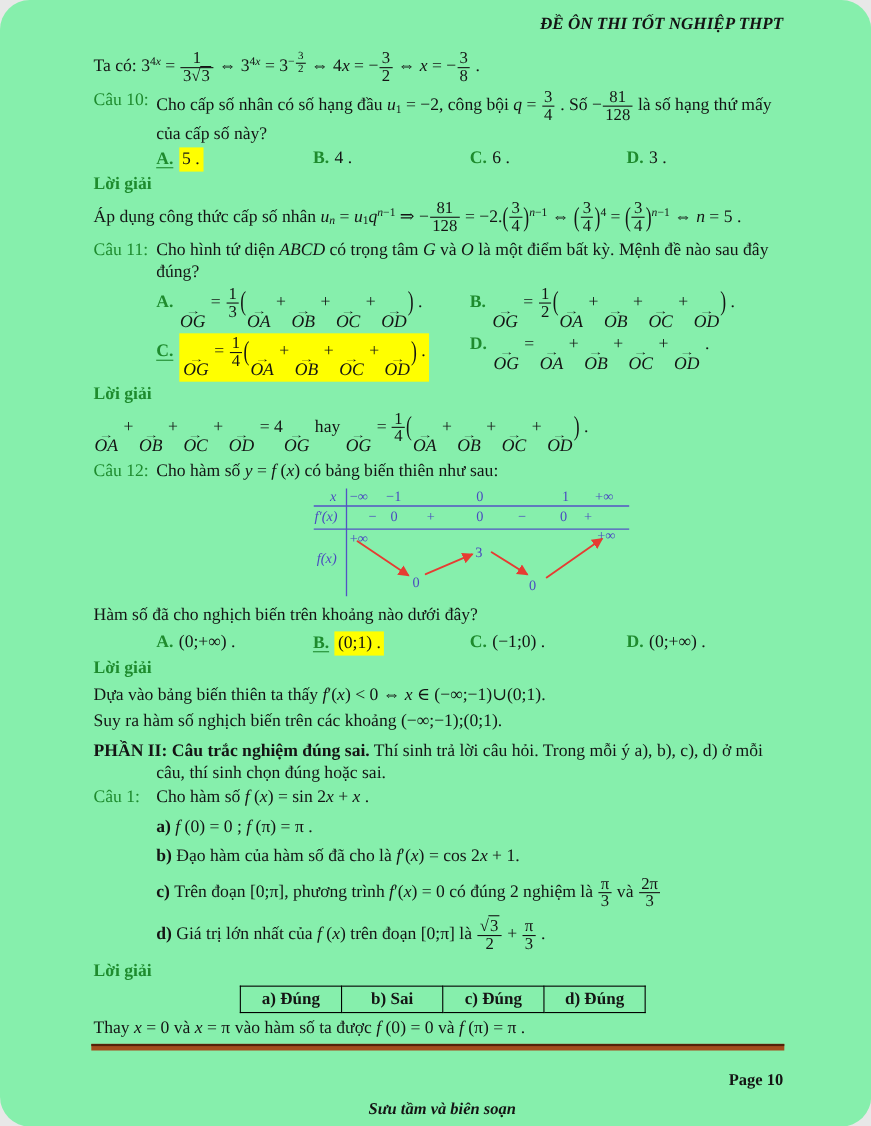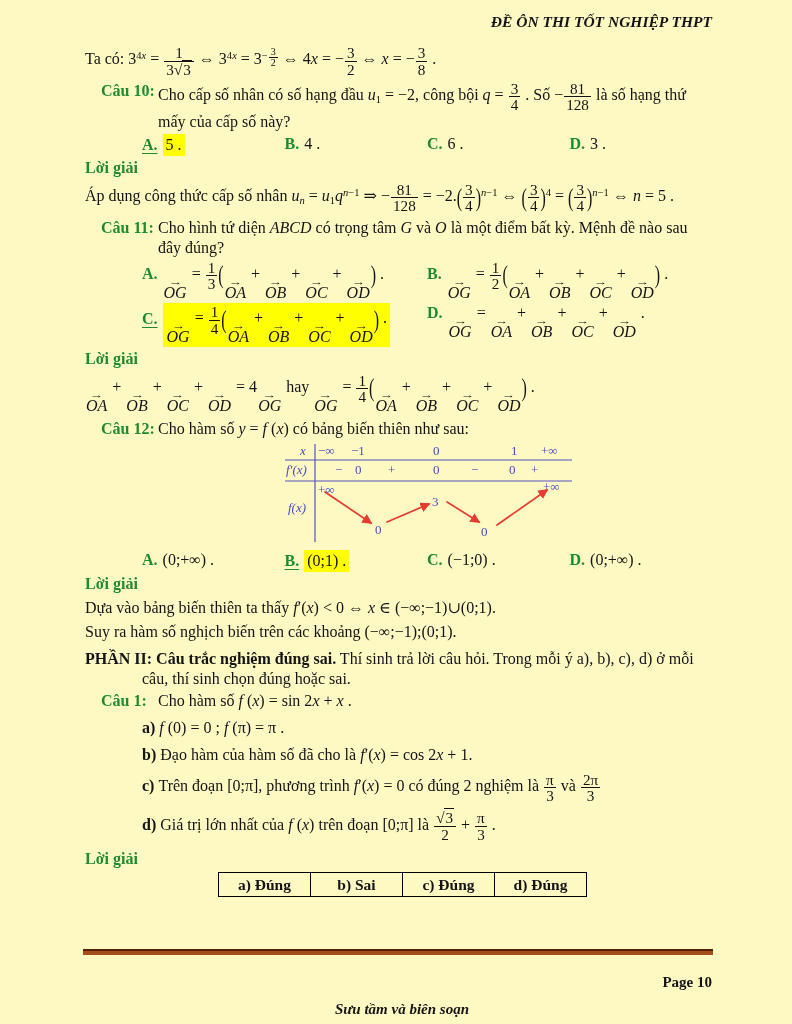--- a/index.html
+++ b/index.html
@@ -5,28 +5,28 @@
   :root{
     --green:#1e8b2e;
     --hl:#ffff00;
     --tblue:#4a4ac0;
     --red:#e63c32;
     --brown:#a34d1d;
     --brown-dark:#54220a;
   }
   html,body{margin:0;padding:0;background:#e8e8e8;}
   .page{
-    width:792px;height:1024px;background:#fef9c3;position:relative;overflow:hidden;
+    width:792px;height:1024px;background:#86efac;position:relative;overflow:hidden;
     font-family:"Liberation Serif","DejaVu Serif",serif;font-size:16px;color:#141414;
-    line-height:1.25;margin:0 auto;
+    line-height:1.25;margin:0 auto;border-radius:27px;
   }
   .content{padding:12px 80px 0 85px;}
   .hdr{text-align:right;font-weight:bold;font-style:italic;font-size:15.5px;margin-bottom:14px;}
   .row{display:flex;align-items:flex-start;margin:2px 0;}
-  .lbl{width:57px;flex:none;font-weight:bold;color:var(--green);margin-left:16px;}
+  .lbl{width:57px;flex:none;font-weight:normal;color:var(--green);}
   .body{flex:1;}
   .ind{margin-left:57px;}
   .fpar{margin:4px 0;}
   .lg{color:var(--green);font-weight:bold;text-align:left;margin:2px 0;}
   .optrow{display:flex;margin:2px 0 2px 57px;}
   .opt4 > .opt{width:25%;}
   .opt2 > .opt{width:50%;}
   .opt{white-space:nowrap;}
   .optletter{color:var(--green);font-weight:bold;margin-right:5px;}
   .correct{text-decoration:underline;text-underline-offset:3px;}
@@ -236,20 +236,21 @@
       <span class="bt" style="left:224px;top:20px;">0</span>
       <span class="bt" style="left:246px;top:20px;">+</span>
 
       <span class="bt" style="left:33px;top:40px;">+∞</span>
       <span class="bt" style="left:90px;top:80px;">0</span>
       <span class="bt" style="left:147px;top:52px;">3</span>
       <span class="bt" style="left:196px;top:82px;">0</span>
       <span class="bt" style="left:258px;top:37px;">+∞</span>
     </div>
 
+    <div class="fpar ind">Hàm số đã cho nghịch biến trên khoảng nào dưới đây?</div>
     <div class="optrow opt4">
       <span class="opt"><span class="optletter">A.</span><span>(0;+∞) .</span></span>
       <span class="opt"><span class="optletter correct">B.</span><span class="hl">(0;1) .</span></span>
       <span class="opt"><span class="optletter">C.</span><span>(−1;0) .</span></span>
       <span class="opt"><span class="optletter">D.</span><span>(0;+∞) .</span></span>
     </div>
     <div class="lg">Lời giải</div>
     <div class="fpar ind">Dựa vào bảng biến thiên ta thấy  <i>f</i>′(<i>x</i>) &lt; 0  ⇔ <i>x</i> ∈ (−∞;−1)∪(0;1).</div>
     <div class="fpar ind">Suy ra hàm số nghịch biến trên các khoảng (−∞;−1);(0;1).</div>
 
@@ -270,19 +271,20 @@
     <table class="anstable">
       <tbody>
           <tr>
         <td>a) Đúng</td>
         <td>b) Sai</td>
         <td>c) Đúng</td>
         <td>d) Đúng</td>
       </tr>
     </tbody>
       </table>
+    <div class="fpar ind">Thay  <i>x</i> = 0  và  <i>x</i> = π  vào hàm số ta được  <i>f</i> (0) = 0  và  <i>f</i> (π) = π .</div>
 
   </div>
 
   <div class="rule"></div>
   <div class="pageno">Page 10</div>
   <div class="credit">Sưu tầm và biên soạn</div>
 </div>
 
 </body></html>

